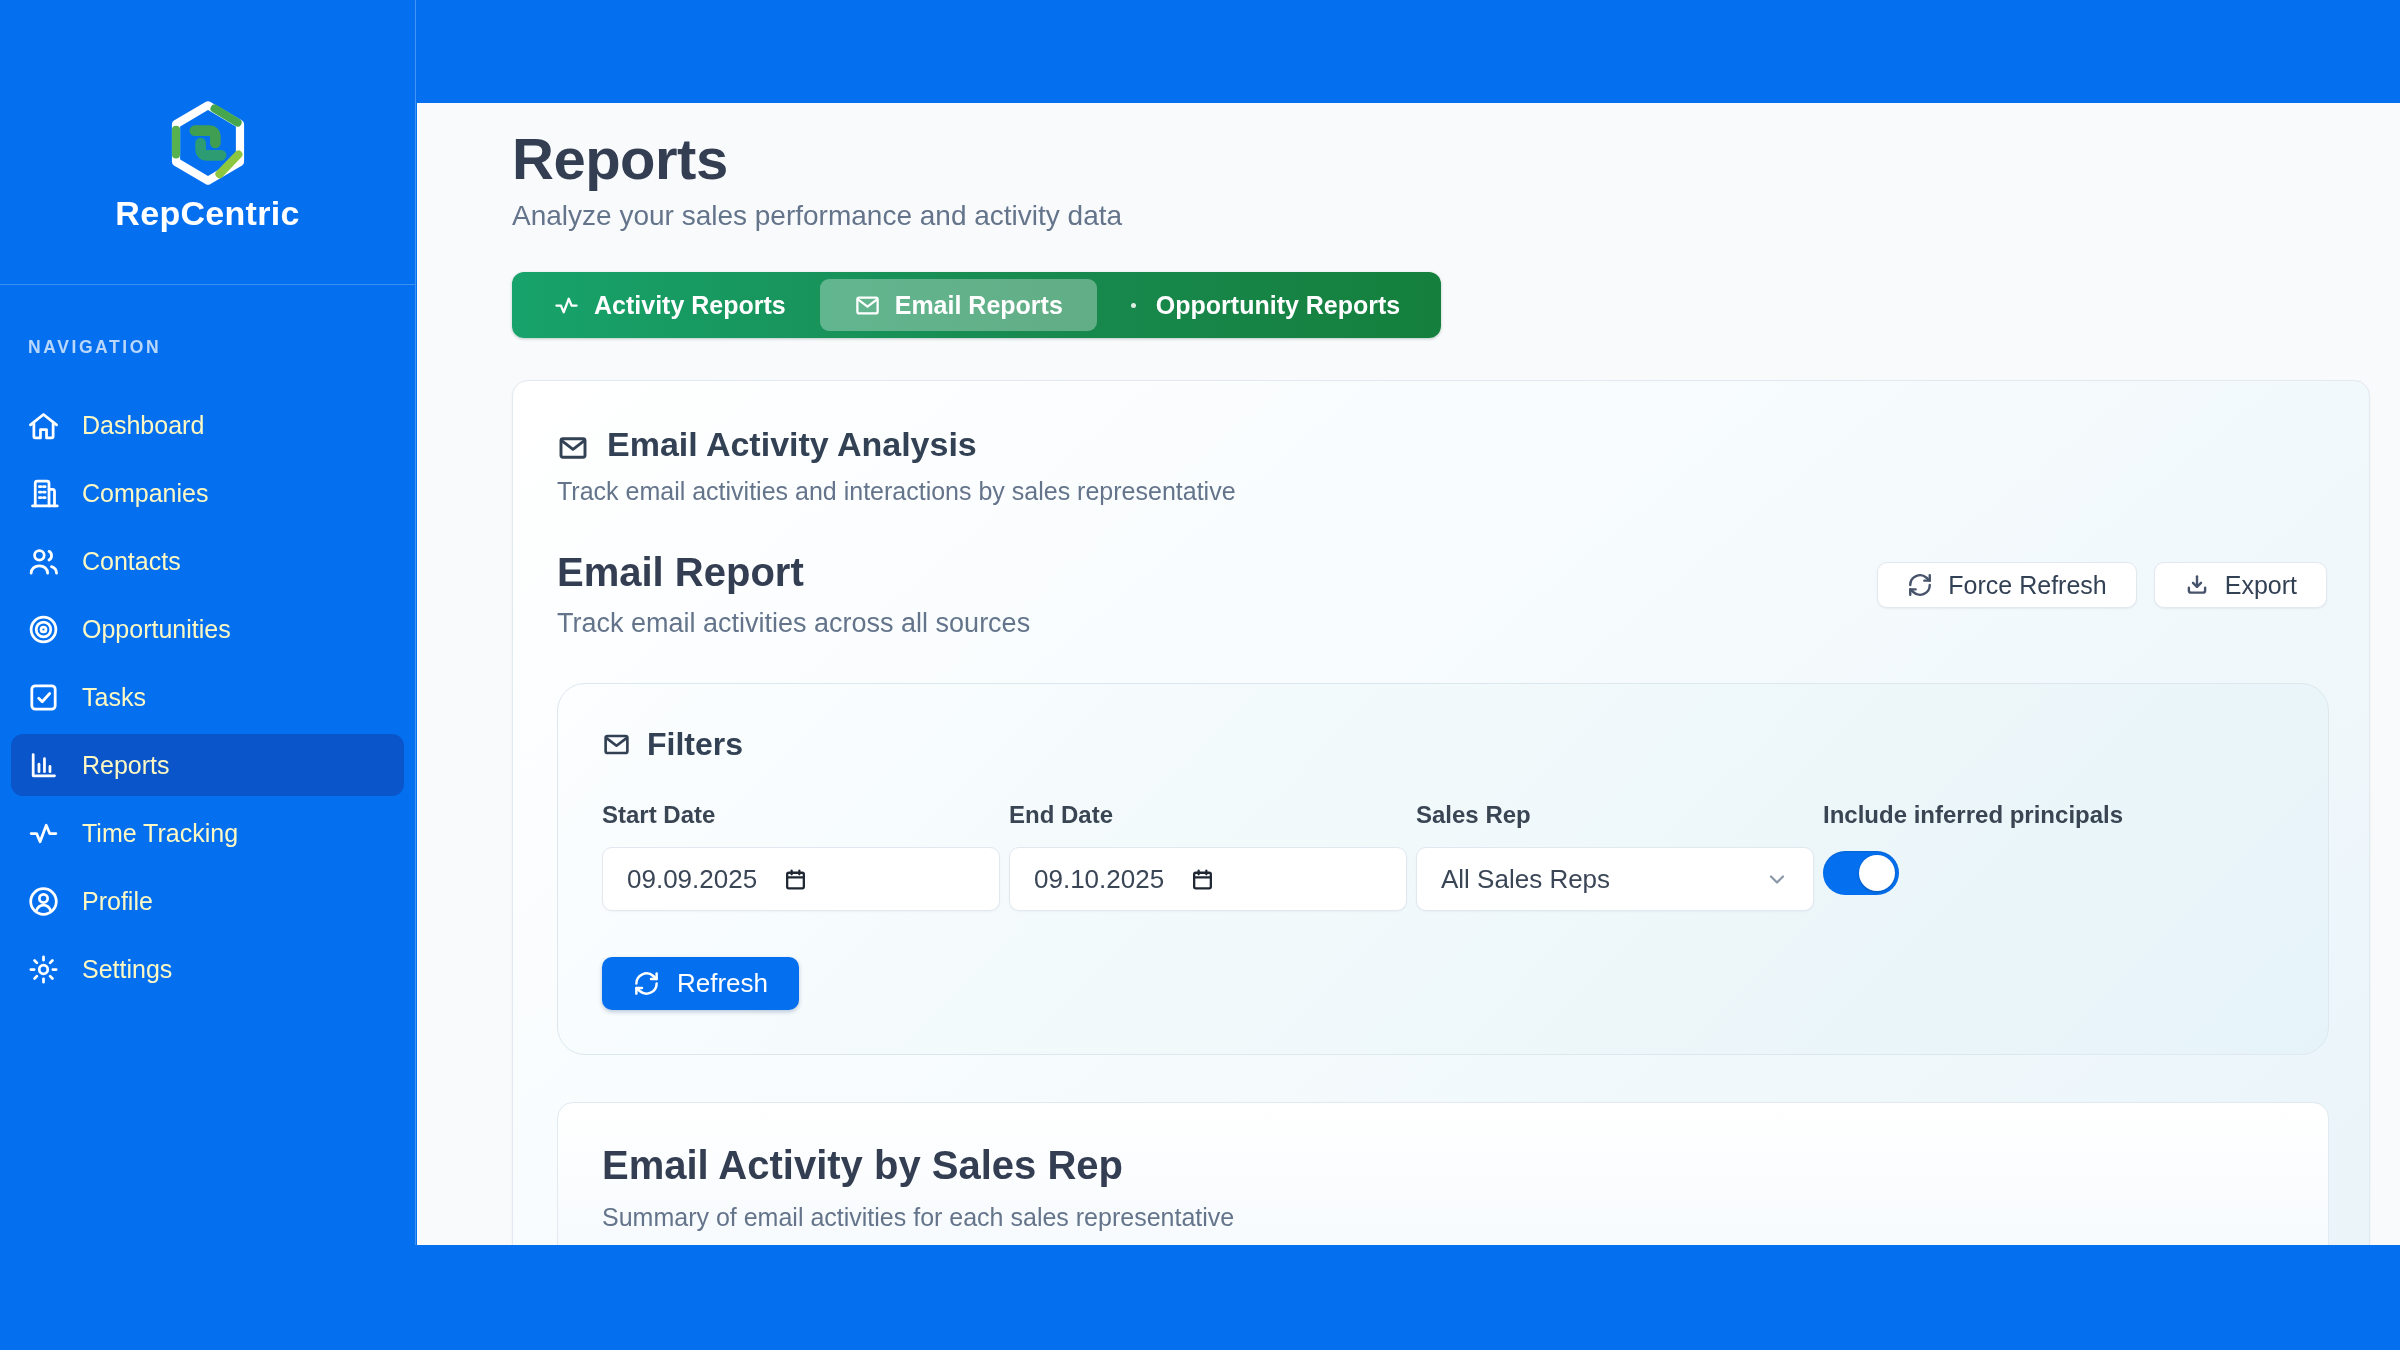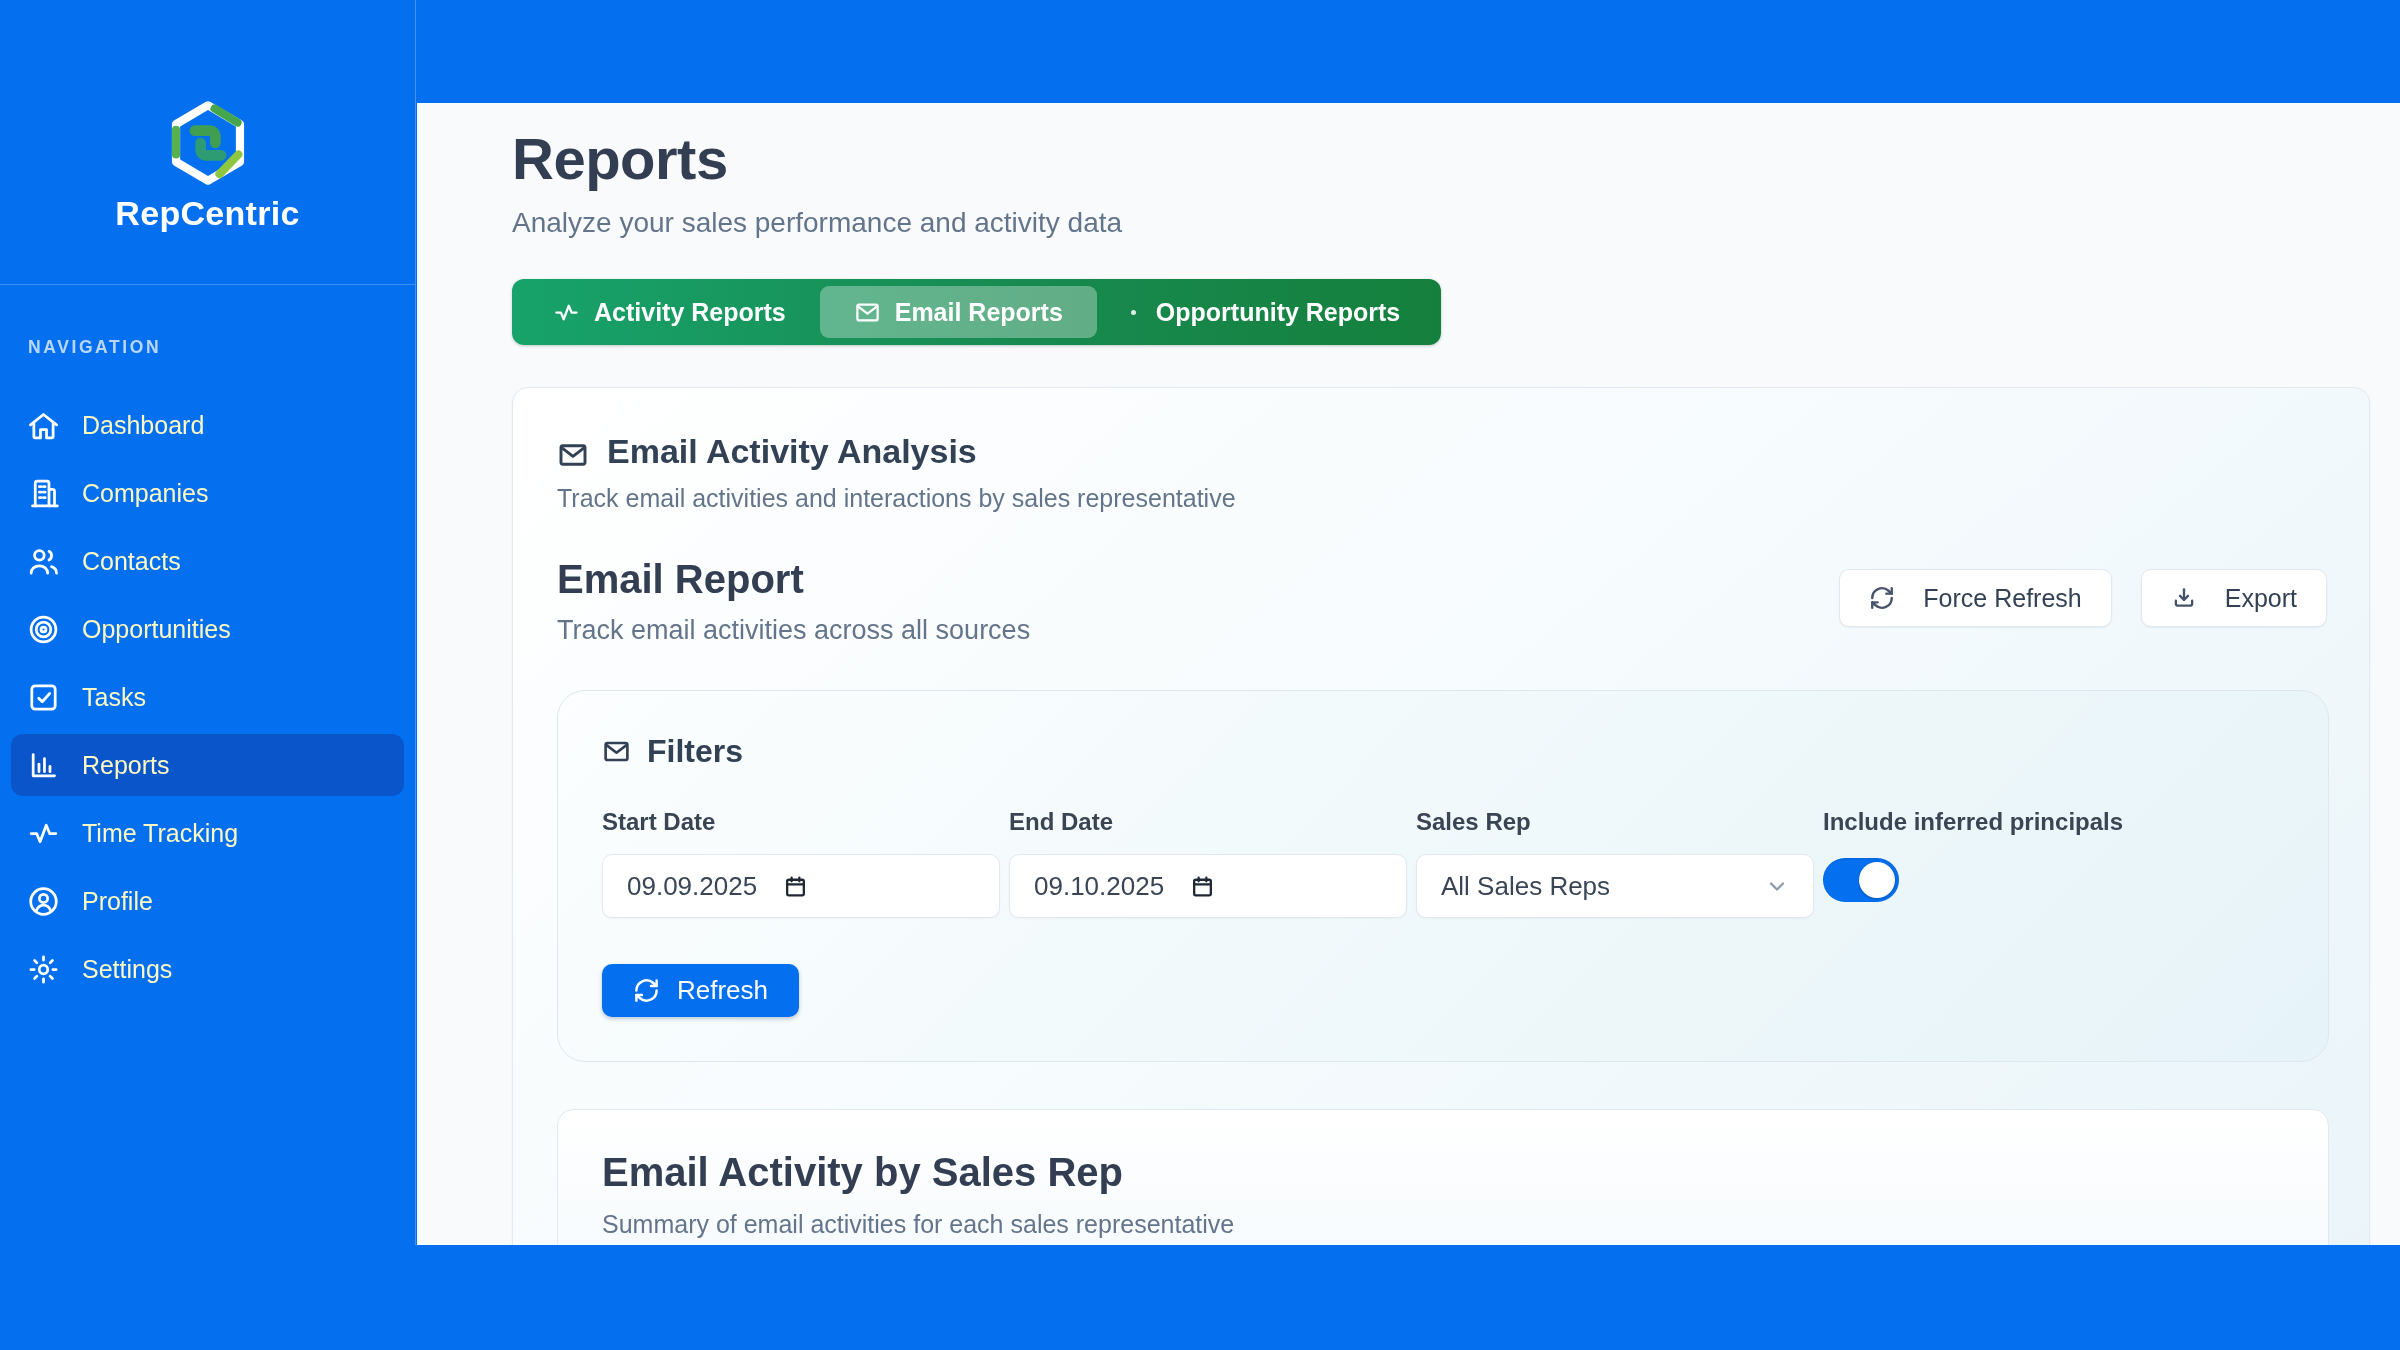--- a/index.html
+++ b/index.html
@@ -38,21 +38,21 @@
   }
   .nav-item.active { background:#0a55c9; }
   .nav-item svg { width:33px; height:33px; stroke:#fff; fill:none; stroke-width:2; stroke-linecap:round; stroke-linejoin:round; }
 
   
   .content {
     position:absolute; left:417px; top:103px; right:0; bottom:105px;
     background:#f8fafc; padding:22px 31px 0 95px; overflow:hidden;
   }
   .page-title { font-size:58px; font-weight:800; color:#333e52; letter-spacing:-.5px; }
-  .page-subtitle { margin-top:15px; font-size:28px; color:#64748b; }
+  .page-subtitle { margin-top:8px; font-size:28px; color:#64748b; }
 
   
   .tabbar {
     margin-top:40px; display:inline-flex; align-items:stretch;
     background:linear-gradient(90deg,#17a36b 0%,#188a50 55%,#15803d 100%);
     border-radius:12px; padding:7px; height:66px;
     box-shadow:0 1px 3px rgba(10,60,35,.25);
   }
   .tab {
     border:none; background:transparent; display:flex; align-items:center; gap:14px;
@@ -74,25 +74,24 @@
   .card-header-row { display:flex; align-items:flex-end; gap:18px; }
   .card-header-row svg { width:32px; height:32px; stroke:#334155; fill:none; stroke-width:2.2; stroke-linecap:round; stroke-linejoin:round; }
   .analysis-title { font-size:34px; font-weight:700; color:#334155; }
   .analysis-subtitle { margin-top:13px; font-size:25px; color:#64748b; }
 
   .report-row { margin-top:44px; display:flex; justify-content:space-between; align-items:flex-start; }
   .report-title { font-size:40px; font-weight:700; color:#333e52; }
   .report-subtitle { margin-top:13px; font-size:27px; color:#64748b; }
   .report-actions { display:flex; gap:17px; margin-top:12px; }
   .btn-light {
-    display:flex; align-items:center; gap:28px; height:58px; padding:0 29px;
+    display:flex; align-items:center; gap:15px; height:46px; padding:0 29px;
     background:#fff; border:1px solid #e2e8f0; border-radius:10px;
     font-family:inherit; font-size:25px; font-weight:500; color:#334155; cursor:pointer;
     box-shadow:0 1px 2px rgba(15,23,42,.06);
-    margin-left:12px;
   }
   .btn-light svg { width:26px; height:26px; stroke:#46536a; fill:none; stroke-width:2.2; stroke-linecap:round; stroke-linejoin:round; }
 
   
   .filters-card {
     margin-top:44px; width:1772px;
     border:1px solid #dce8ee; border-radius:28px;
     background:linear-gradient(135deg,#fcfeff 0%,#f1f9fb 45%,#e6f3f8 100%);
     padding:42px 44px 44px 44px;
   }

